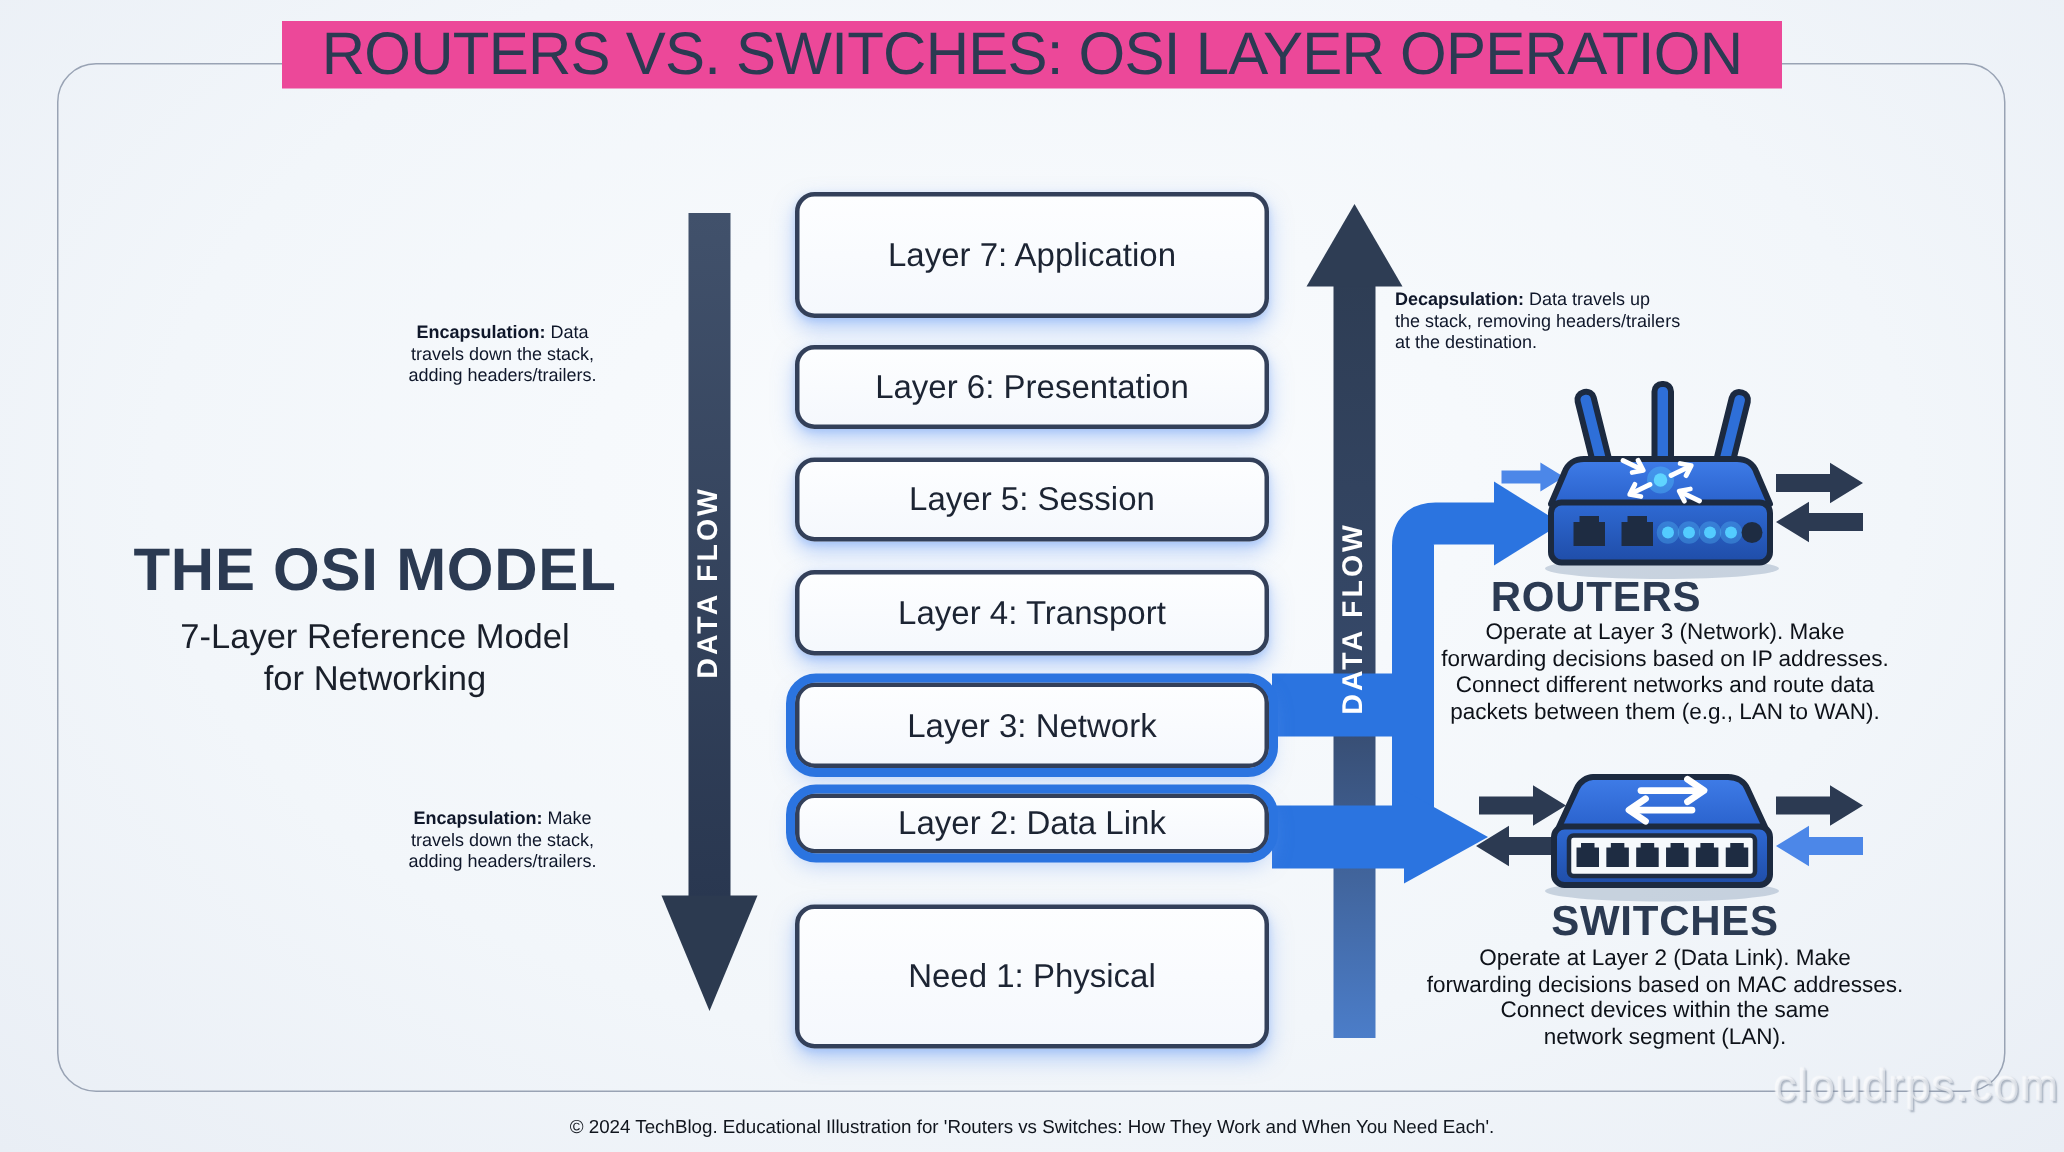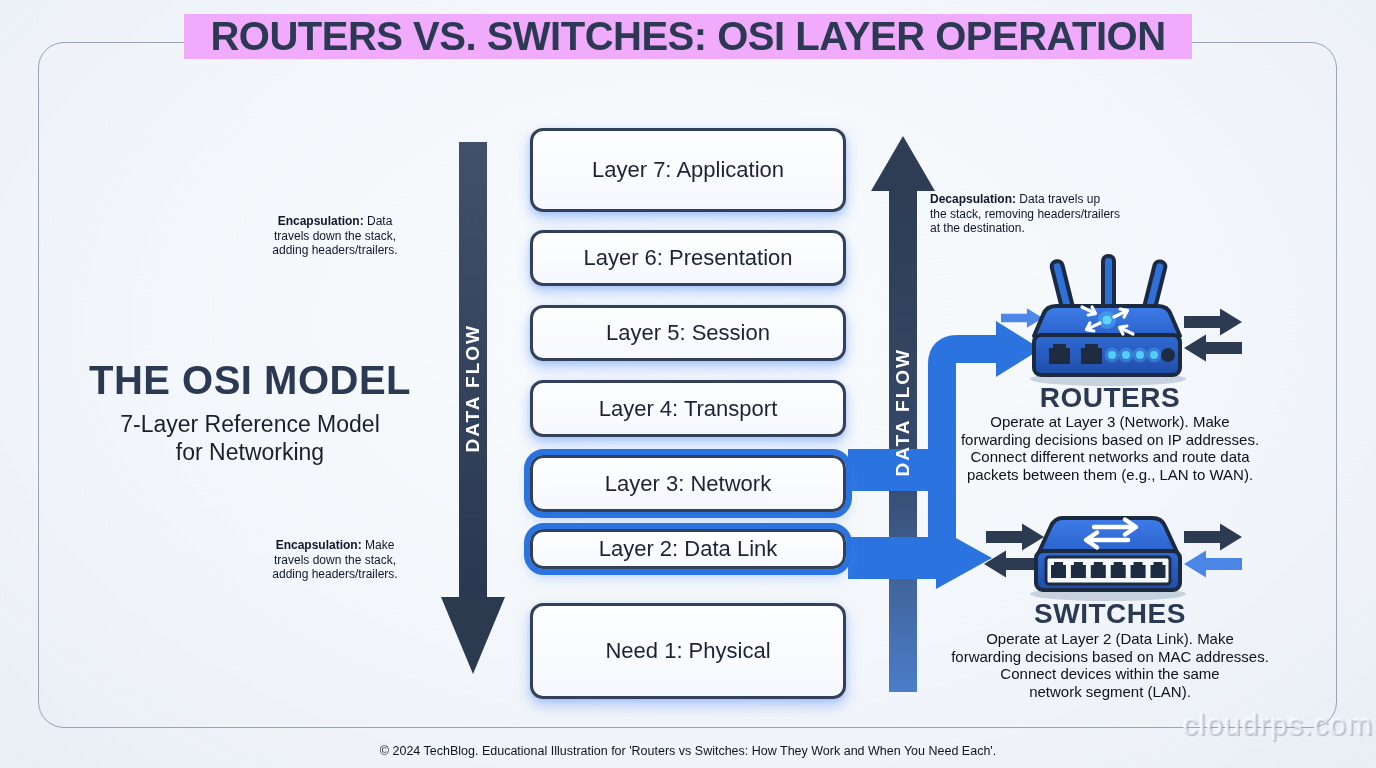--- a/index.html
+++ b/index.html
@@ -9,22 +9,22 @@
     background: radial-gradient(ellipse at 50% 42%, #fafcfe 0%, #f2f6fa 60%, #e9eef5 100%);
     position:relative; color:#10151d;
   }
   .frame {
     position:absolute; left:38px; top:42px; width:1299px; height:686px;
     border:1.5px solid #99a3b4; border-radius:26px; z-index:1;
   }
   svg.diagram { position:absolute; left:0; top:0; z-index:2; }
   .hdr { position:absolute; top:14px; left:0; right:0; text-align:center; z-index:3; }
   .hdr .title {
-    display:inline-block; padding:0 26px; background:#f0abfc;
-    font-size:40px; font-weight:700; letter-spacing:-0.5px; color:#2b3a52;
+    display:inline-block; padding:0 26px; background:#ec4899;
+    font-size:40px; font-weight:400; letter-spacing:-0.5px; color:#2b3a52;
   }
   .hdr .subtitle { margin-top:5px; font-size:23px; color:#14181f; }
   .osi-head { position:absolute; left:60px; top:358px; width:380px; text-align:center; z-index:3; }
   .osi-head .h1 { font-size:40px; font-weight:800; letter-spacing:0.5px; color:#2b3a52; }
   .osi-head .h2 { margin-top:8px; font-size:23px; color:#1a202b; white-space:pre-line; line-height:1.2; }
   .note { position:absolute; z-index:3; font-size:12px; line-height:1.22; white-space:pre-line; color:#0f172a; }
   .note .b { font-weight:700; }
   .note.encap { width:240px; left:215px; text-align:center; }
   .note.encap.top { top:214px; }
   .note.encap.bottom { top:538px; }
@@ -44,21 +44,21 @@
   .vflow { position:absolute; z-index:5; width:44px; height:200px;
     display:flex; align-items:center; justify-content:center;
     color:#ffffff; font-size:19px; font-weight:700; letter-spacing:2px; }
   .vflow span { writing-mode:vertical-rl; transform:rotate(180deg); white-space:nowrap; }
   .vflow.down { left:451px; top:288px; }
   .vflow.up   { left:881px; top:312px; }
   .dev-head { position:absolute; z-index:5; width:360px; text-align:center;
     font-size:28px; font-weight:800; letter-spacing:0.5px; color:#2b3a52; }
   .dev-desc { position:absolute; z-index:5; width:380px; text-align:center;
     font-size:15px; line-height:17.5px; white-space:pre-line; color:#0e1219; }
-  .routers-head { left:930px; top:382px; }
+  .routers-head { left:884px; top:382px; }
   .routers-desc { left:920px; top:413px; }
   .switches-head { left:930px; top:598px; }
   .switches-desc { left:920px; top:630px; }
   .footer { position:absolute; left:0; right:0; top:744px; text-align:center;
     font-size:12.5px; color:#10151d; z-index:3; }
   .watermark { position:absolute; left:1183px; top:708px; z-index:6;
     font-size:30px; font-weight:500; letter-spacing:1px;
     color:rgba(248,250,253,0.62);
     text-shadow:1px 1px 1px rgba(130,142,160,0.55), -1px -1px 1px rgba(255,255,255,0.85), 0 0 1px rgba(130,142,160,0.6); }
 </style>

